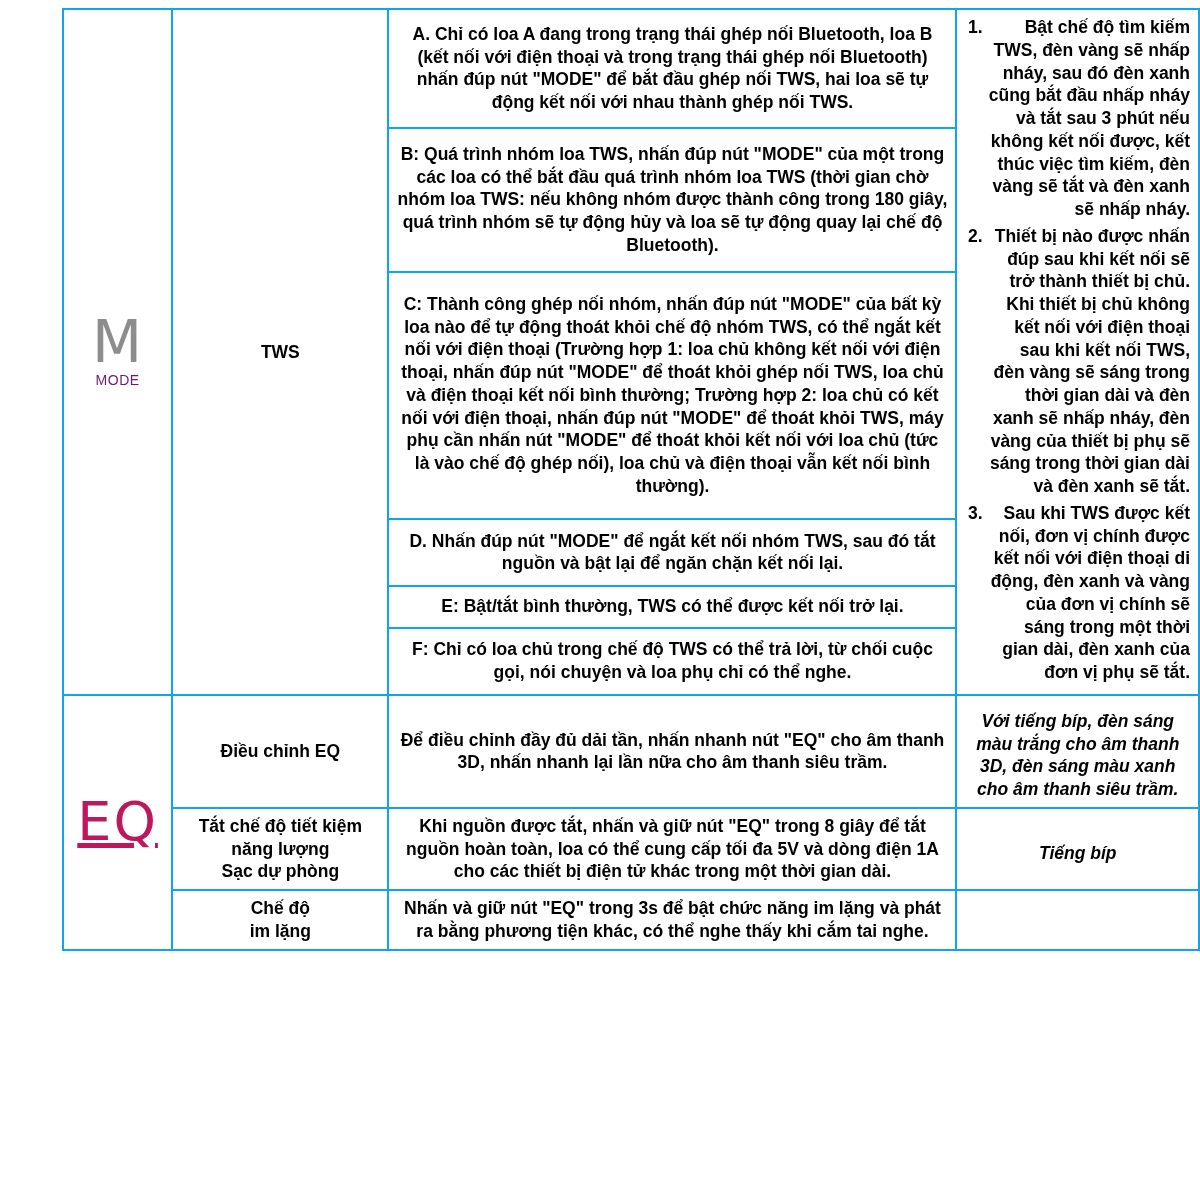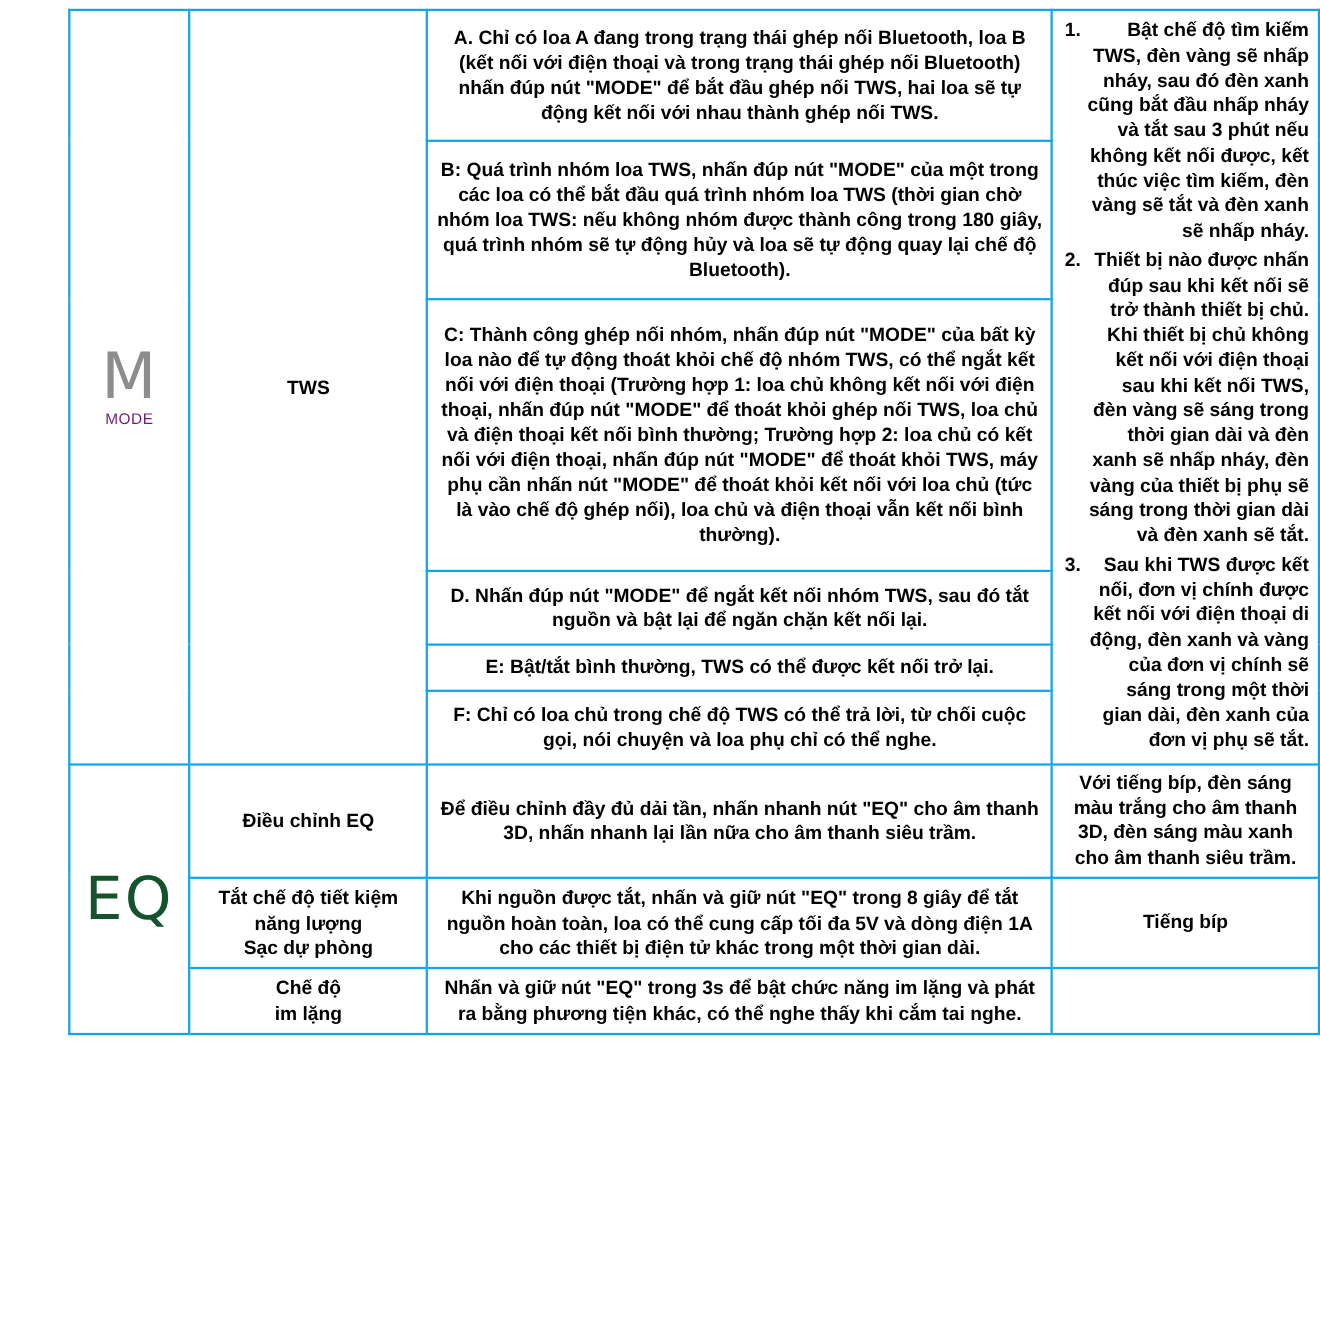--- a/index.html
+++ b/index.html
@@ -64,23 +64,24 @@
     font-size: 14px;
     font-weight: 400;
     color: #701a75;
     letter-spacing: 0.5px;
     display: block;
   }
   .icon-eq .glyph {
     font-family: "DejaVu Sans", sans-serif;
     font-size: 54px;
     font-weight: 400;
-    color: #14532d;
+    color: #be185d;
     letter-spacing: 2px;
     display: block;
+    text-decoration: underline;
   }
 
   
   .desc-cell {
     text-align: center;
     font-size: 17.5px;
     line-height: 1.33;
   }
   .desc-cell.tight { line-height: 1.30; }
   .func-cell {
@@ -90,21 +91,22 @@
   }
   .ind-cell {
     text-align: center;
     font-size: 17px;
     line-height: 1.32;
     vertical-align: top;
     padding-top: 26px;
   }
   .ind-cell.mid {
     vertical-align: middle;
-    padding-top: 4px;
+    padding-top: 14px;
+    font-style: italic;
   }
   ol.ind-list {
     margin: 0;
     padding: 0 0 0 22px;
     text-align: center;
   }
   ol.ind-list > li {
     margin-bottom: 4px;
     text-align: right;
   }

